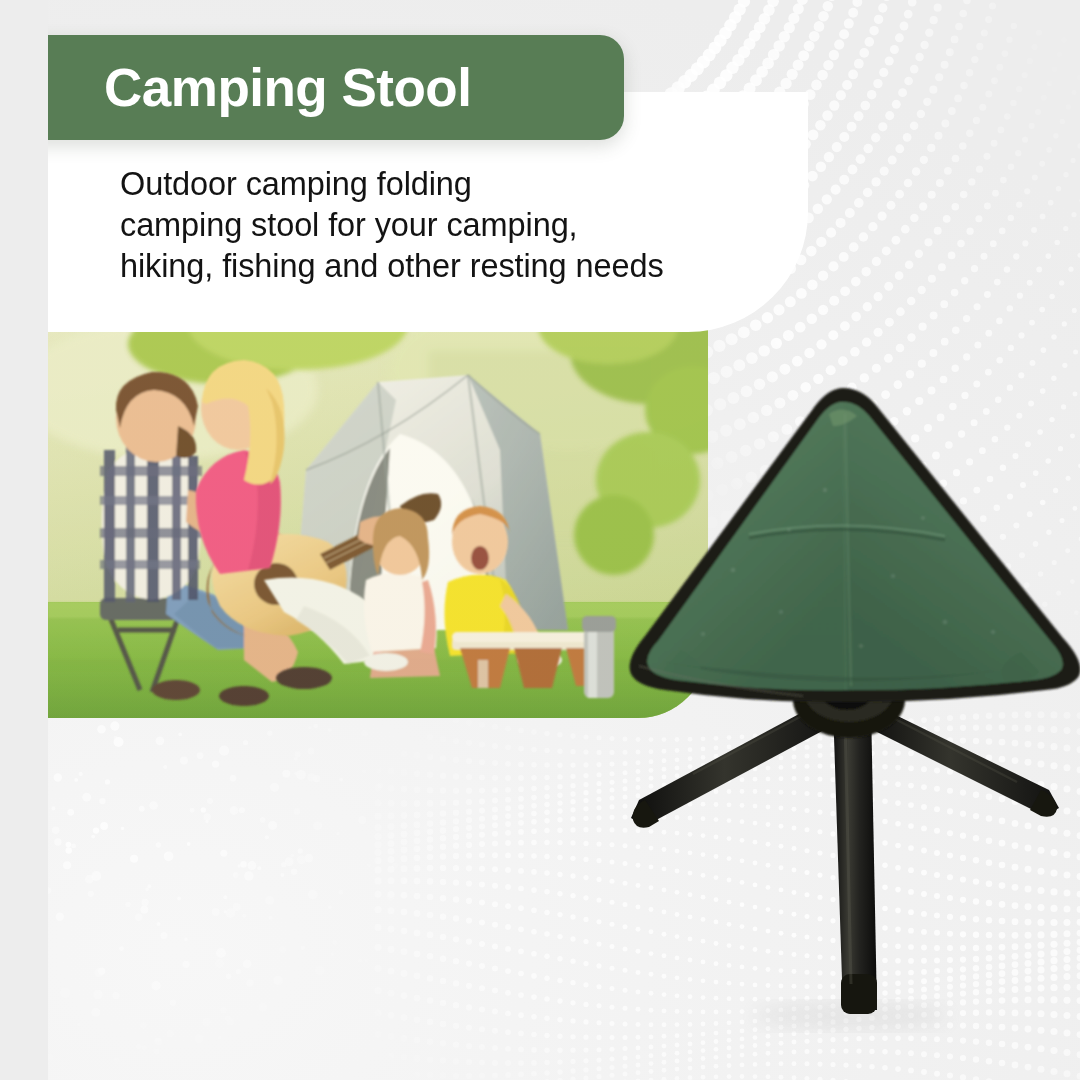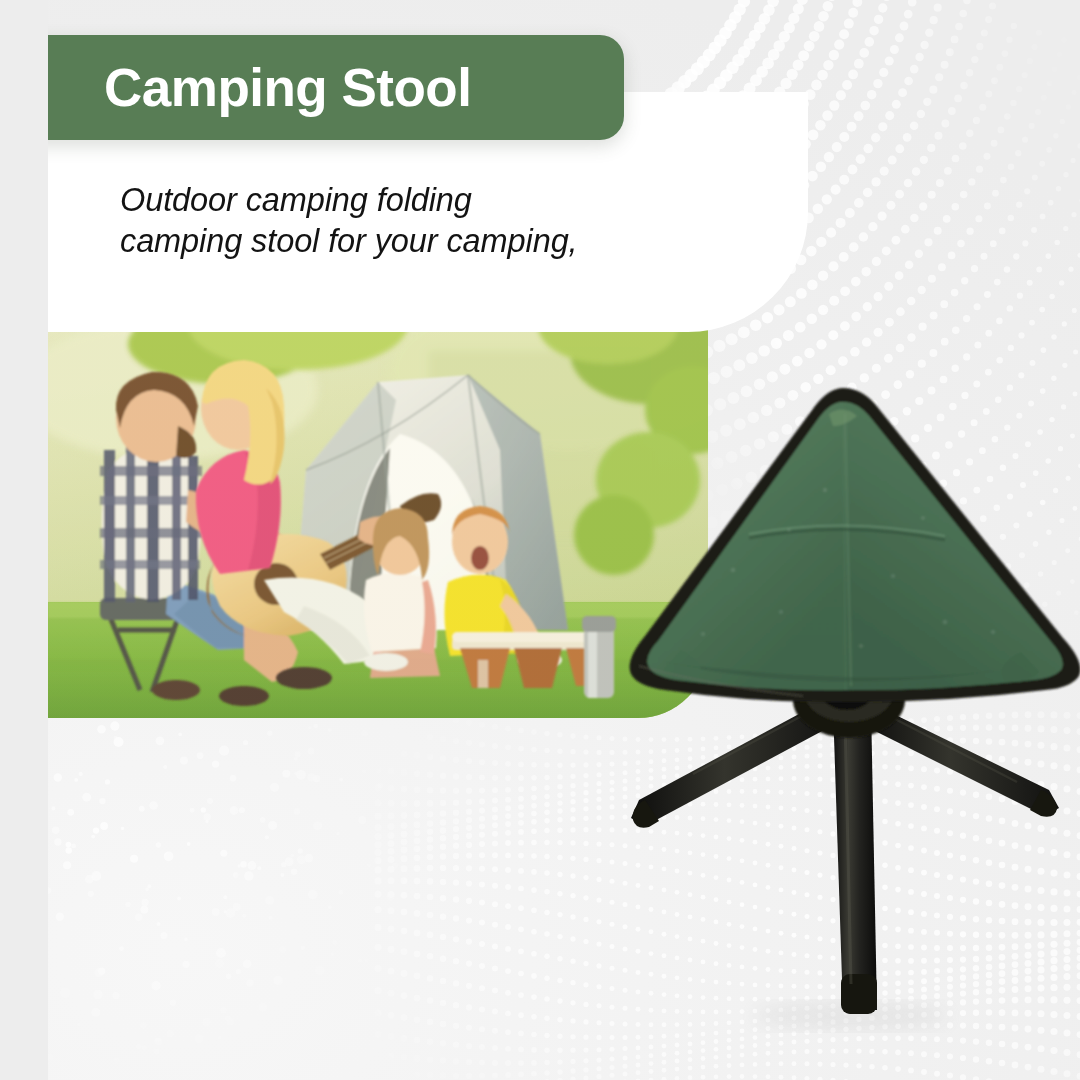--- a/index.html
+++ b/index.html
@@ -53,29 +53,28 @@
   #text-card{
     position:absolute;
     left:-30px; top:92px;
     width:790px; height:240px;
     background:#ffffff;
     border-radius:0 0 120px 0;
     z-index:6;
   }
   #subtitle{
     position:absolute;
-    left:72px; top:180px;
+    left:72px; top:164px;
     width:660px;
     z-index:7;
     color:#131313;
     font-size:32.5px;
     line-height:41px;
     letter-spacing:-0.1px;
     font-weight:400;
-    font-style:italic;
   }
   #subtitle .ln{ display:block; white-space:nowrap; }
 
   
   #lifestyle-photo{
     position:absolute;
     left:0px; top:330px;
     width:660px; height:388px;
     border-radius:0 0 70px 0;
     overflow:hidden;
@@ -2668,20 +2667,21 @@
 
   <div id="text-card"></div>
 
   <div id="title-banner">
     <span class="title noselect">Camping Stool</span>
   </div>
 
   <div id="subtitle" class="noselect">
     <span class="ln">Outdoor camping folding</span>
     <span class="ln">camping stool for your camping,</span>
+    <span class="ln">hiking, fishing and other resting needs</span>
   </div>
 
   <div id="lifestyle-photo">
     <svg viewBox="0 0 660 388" xmlns="http://www.w3.org/2000/svg">
       <defs>
         <linearGradient id="skyBG" x1="0" y1="0" x2="0.3" y2="1">
           <stop offset="0%" stop-color="#e4e8c2"></stop>
           <stop offset="40%" stop-color="#d9e0ae"></stop>
           <stop offset="100%" stop-color="#c2d18d"></stop>
         </linearGradient>

